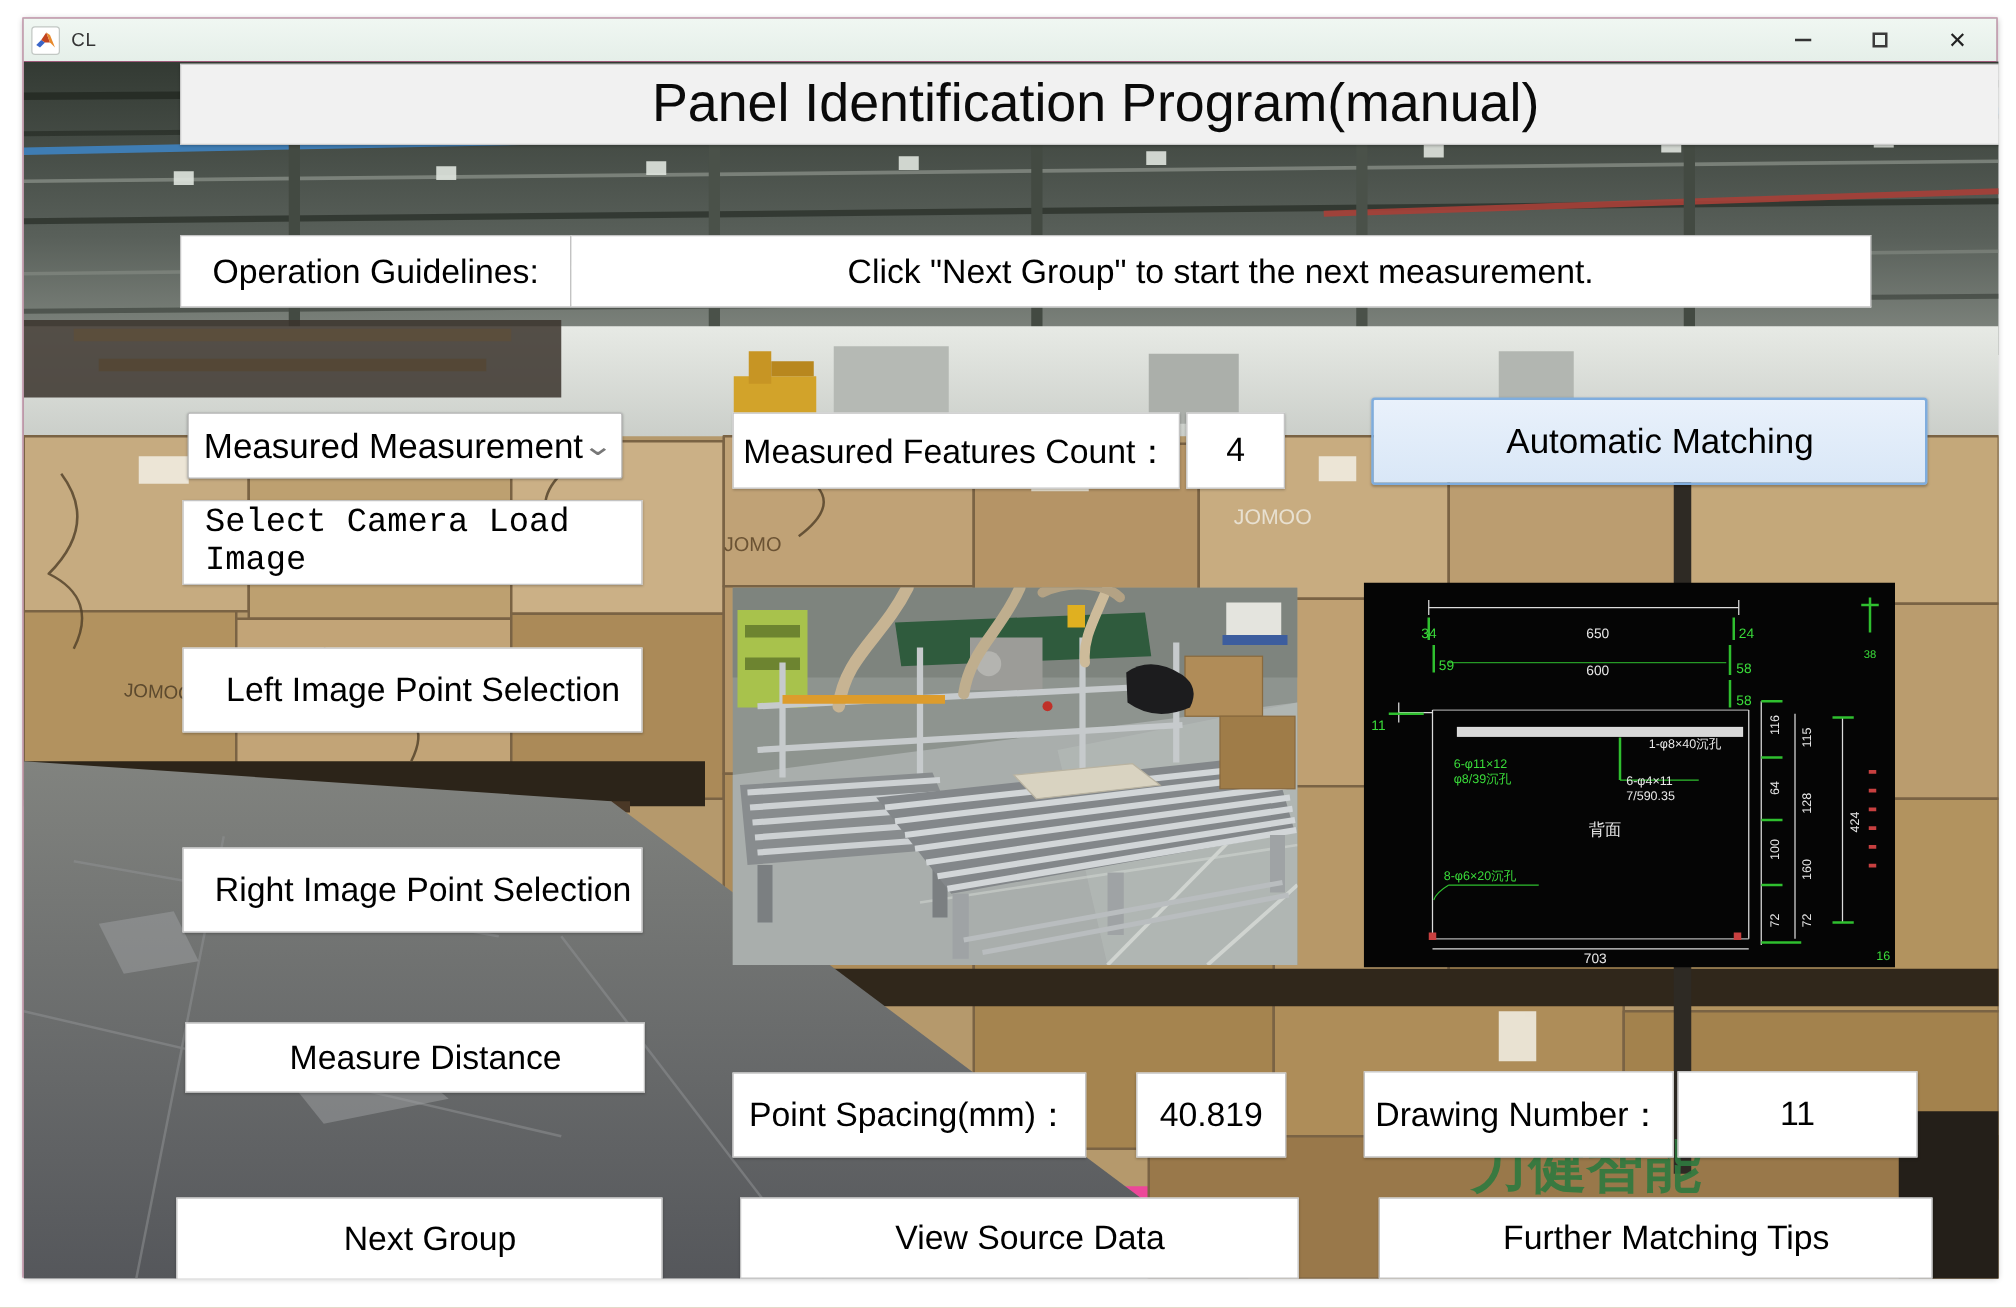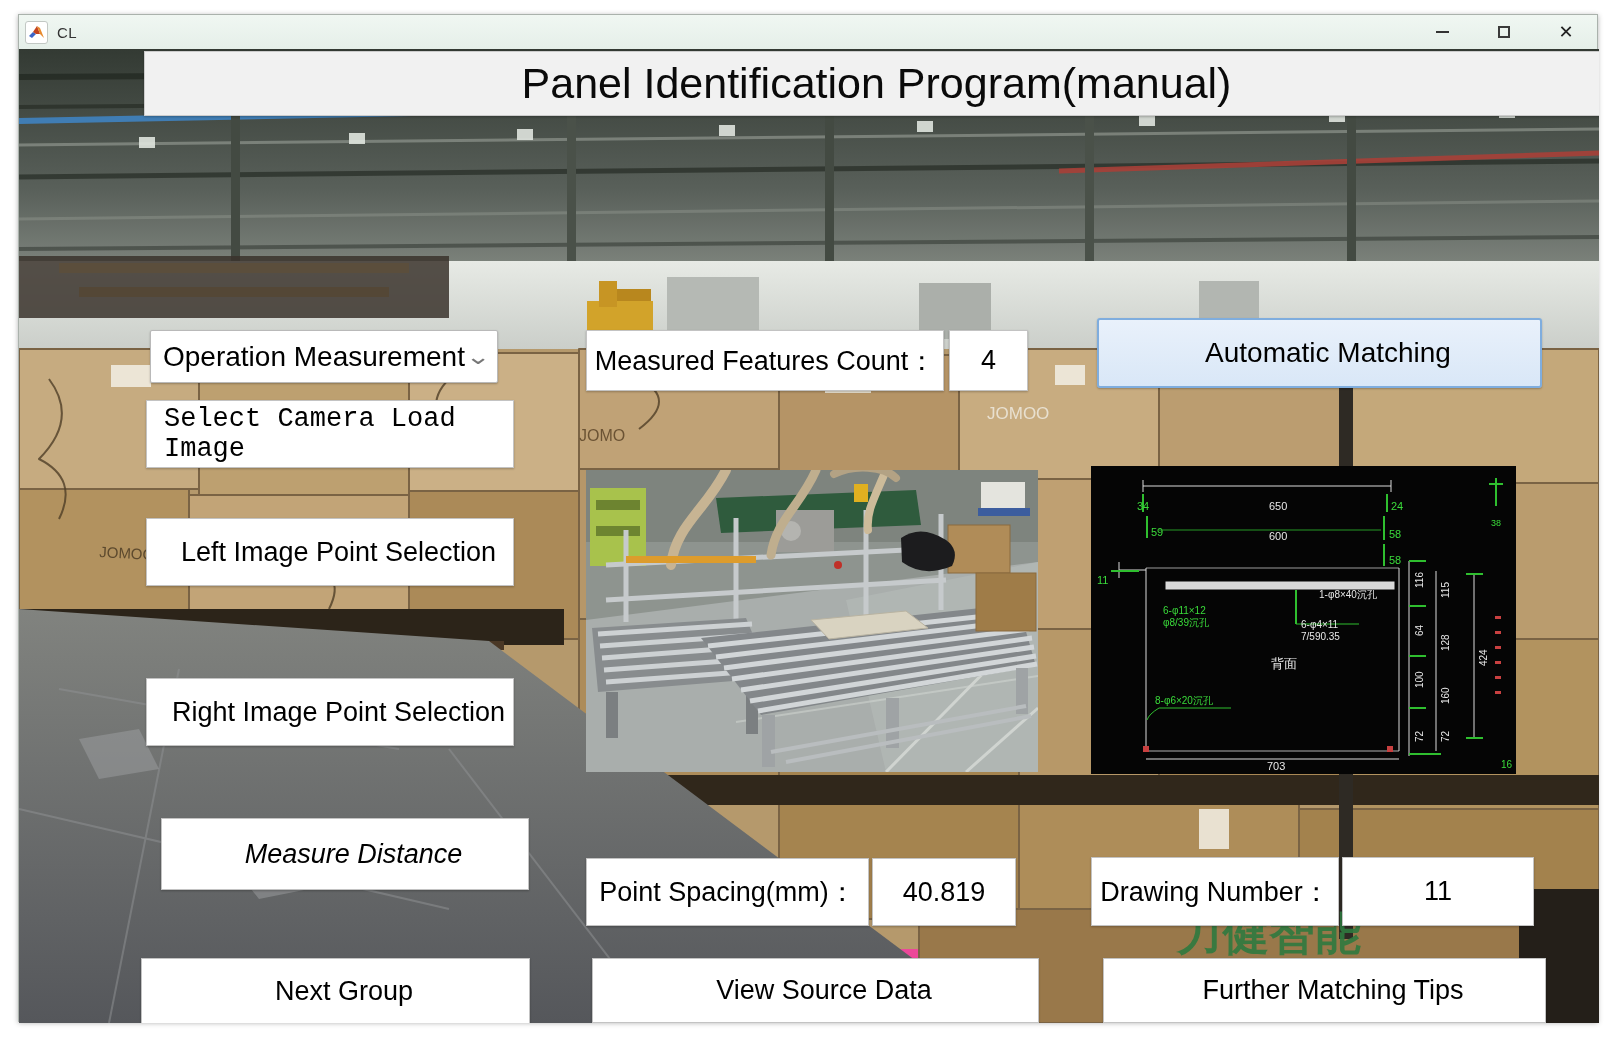--- a/index.html
+++ b/index.html
@@ -192,35 +192,39 @@
           </g>
         </g>
 
         <text x="1158" y="900" font-size="46" font-weight="bold" fill="#2f7a3f" opacity=".9">力健智能</text>
       </svg>
 
       <div class="panel header-panel" style="left:125px; top:2px; width:1465px; height:65px;">
         <span>Panel Identification Program(manual)</span>
       </div>
 
+      <div class="guide-row">
+        <div class="guide-label">Operation Guidelines:</div>
+        <div class="guide-msg">Click "Next Group" to start the next measurement.</div>
+      </div>
 
       <div class="dropdown">
-        <span>Operation Measurement</span>
+        <span>Measured Measurement</span>
         <span class="chev">⌄</span>
       </div>
 
       <div class="panel label-box" style="left:567px; top:281px; width:358px; height:61px;">Measured Features Count：</div>
       <div class="panel value-box" style="left:930px; top:281px; width:79px; height:61px;">4</div>
 
       <div class="panel accent-btn btn" style="left:1078px; top:269px; width:445px; height:70px;">Automatic Matching</div>
 
       <div class="panel btn" style="left:127px; top:351px; width:368px; height:68px;font-family:Liberation Mono, monospace;">Select Camera Load Image</div>
       <div class="panel btn" style="left:127px; top:469px; width:368px; height:68px;">Left Image Point Selection</div>
       <div class="panel btn" style="left:127px; top:629px; width:368px; height:68px;">Right Image Point Selection</div>
-      <div class="panel btn" style="left:142px; top:769px; width:368px; height:72px;font-style:italic;">Measure Distance</div>
+      <div class="panel btn" style="left:129px; top:769px; width:368px; height:56px;">Measure Distance</div>
 
       <svg style="position:absolute; left:567px; top:421px;" width="452" height="302" viewBox="0 0 452 302">
         <rect x="0" y="0" width="452" height="302" fill="#8e948f"></rect>
         <rect x="0" y="0" width="452" height="72" fill="#7e847e"></rect>
         <polygon points="0,150 452,92 452,302 0,302" fill="#a9aeac"></polygon>
         <polygon points="260,130 452,92 452,302 300,302" fill="#b4b9b6" opacity=".7"></polygon>
         <g stroke="#d8dcd8" stroke-width="3" opacity=".8">
           <line x1="300" y1="302" x2="420" y2="180"></line>
             <line x1="380" y1="302" x2="452" y2="238"></line>
           <line x1="150" y1="252" x2="452" y2="206" stroke-width="2" opacity=".6"></line>
@@ -367,21 +371,21 @@
           <text x="358" y="238" fill="#e8e8e8" font-size="10" transform="rotate(-90 358 238)">160</text>
           <text x="396" y="200" fill="#e8e8e8" font-size="10" transform="rotate(-90 396 200)">424</text>
           <text x="332" y="276" fill="#e8e8e8" font-size="10" transform="rotate(-90 332 276)">72</text>
           <text x="358" y="276" fill="#e8e8e8" font-size="10" transform="rotate(-90 358 276)">72</text>
           <text x="410" y="302" fill="#3adb3a" font-size="10">16</text>
           <text x="400" y="60" fill="#3adb3a" font-size="9">38</text>
         </g>
       </svg>
 
       <div class="panel label-box" style="left:567px; top:809px; width:283px; height:68px;">Point Spacing(mm)：</div>
-      <div class="panel value-box" style="left:853px; top:809px; width:144px; height:68px;">40.819</div>
+      <div class="panel value-box" style="left:890px; top:809px; width:120px; height:68px;">40.819</div>
 
       <div class="panel label-box" style="left:1072px; top:808px; width:248px; height:69px;">Drawing Number：</div>
       <div class="panel value-box" style="left:1323px; top:808px; width:192px; height:69px;">11</div>
 
       <div class="panel btn" style="left:122px; top:909px; width:389px; height:67px;">Next Group</div>
       <div class="panel btn" style="left:573px; top:909px; width:447px; height:65px;">View Source Data</div>
       <div class="panel btn" style="left:1084px; top:909px; width:443px; height:65px;">Further Matching Tips</div>
 
     </div>
   </div>

